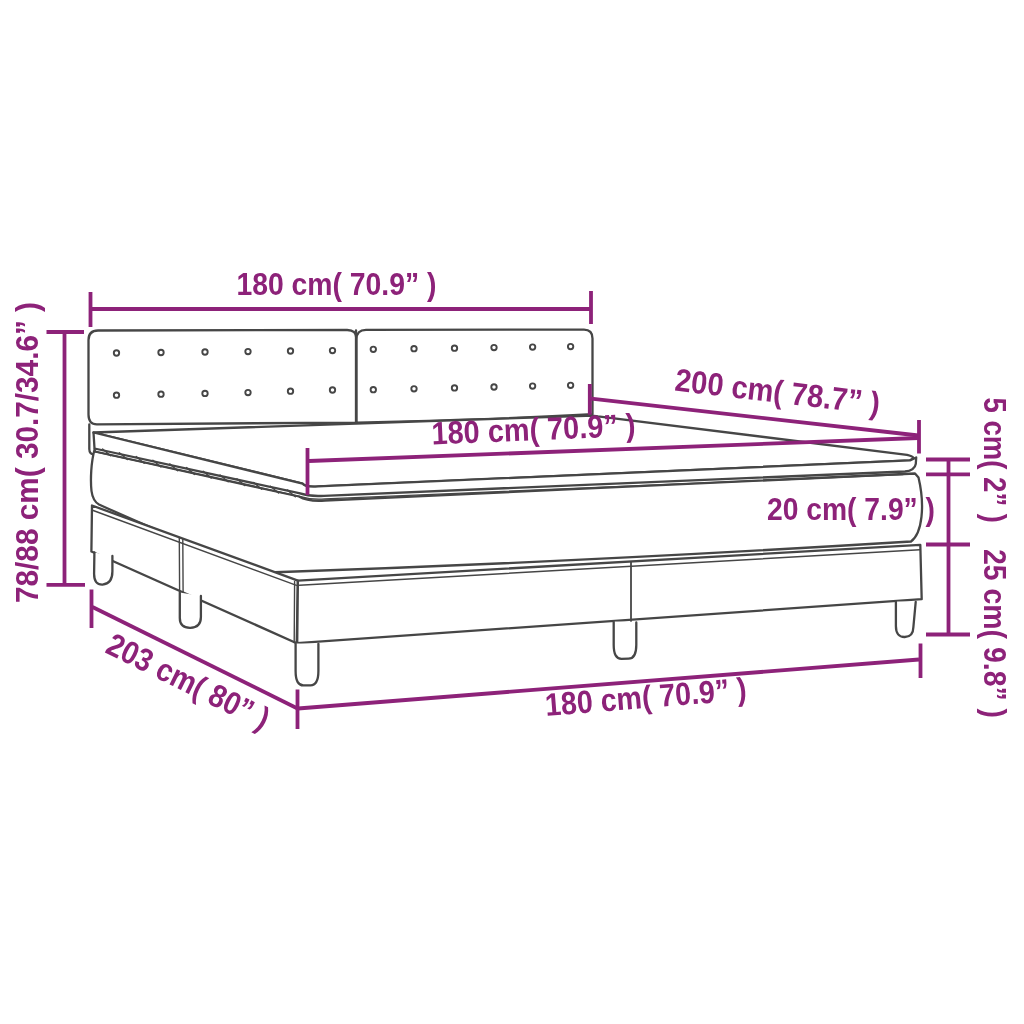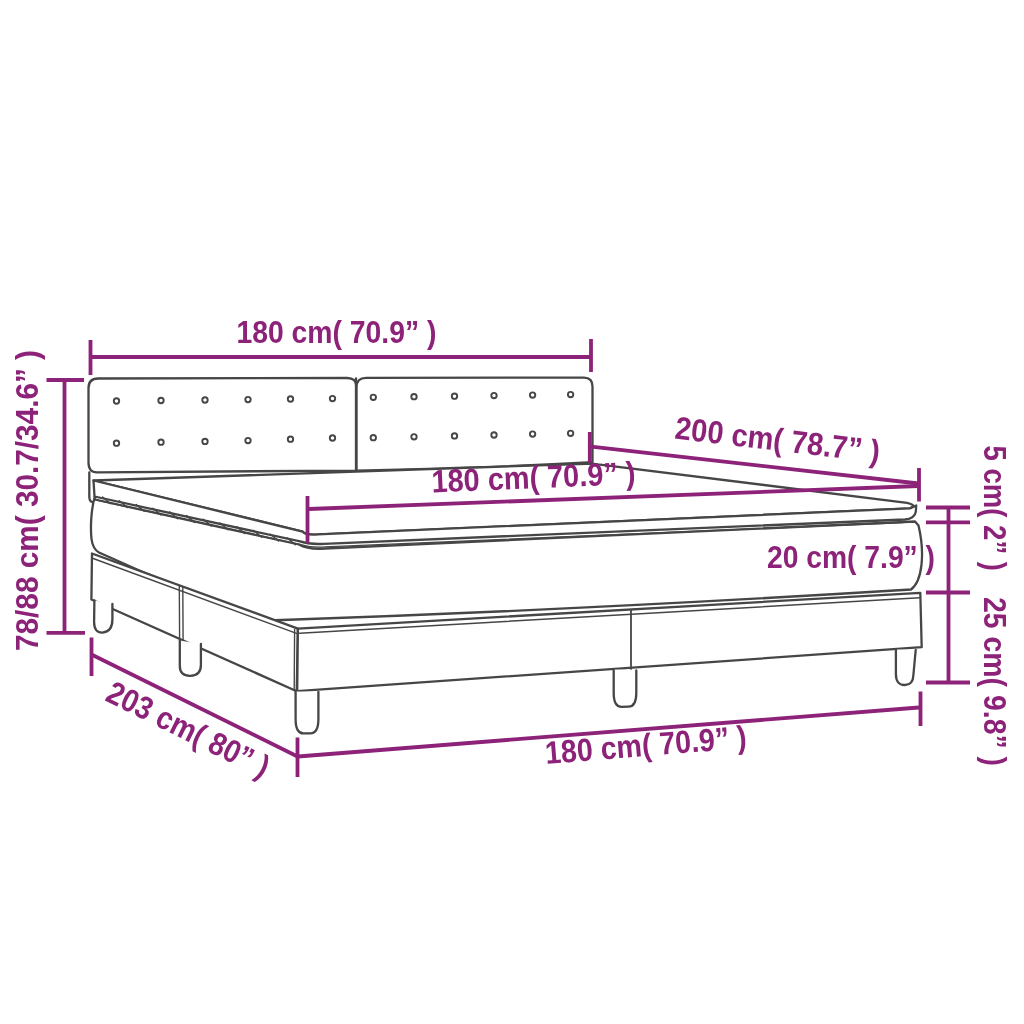--- a/index.html
+++ b/index.html
@@ -1,16 +1,16 @@
 <!DOCTYPE html>
 <html><head>
 <meta charset="utf-8">
 <style>
   html,body{margin:0;padding:0;background:#ffffff;}
-  .wrap{width:1024px;height:862px;position:relative;overflow:hidden;background:#fff;margin-top:48px;}
+  .wrap{width:1024px;height:862px;position:relative;overflow:hidden;background:#fff;}
   svg{display:block;}
   text{font-family:"Liberation Sans",sans-serif;font-weight:bold;fill:#8D2279;}
 </style>
 </head>
 <body>
 <div class="wrap">
 <svg width="1024" height="1024" viewBox="0 0 1024 1024">
 <g fill="none" stroke="#464646" stroke-width="2.3" stroke-linecap="round" stroke-linejoin="round">
 
   <path fill="#ffffff" d="M 88.5 414.5 L 88.5 340 Q 88.5 330.6 98 330.5 L 347 330 Q 356.5 329.9 356.5 339 L 356.5 422.6 L 97 424.3 Q 88.5 424.4 88.5 414.5 Z"></path>

